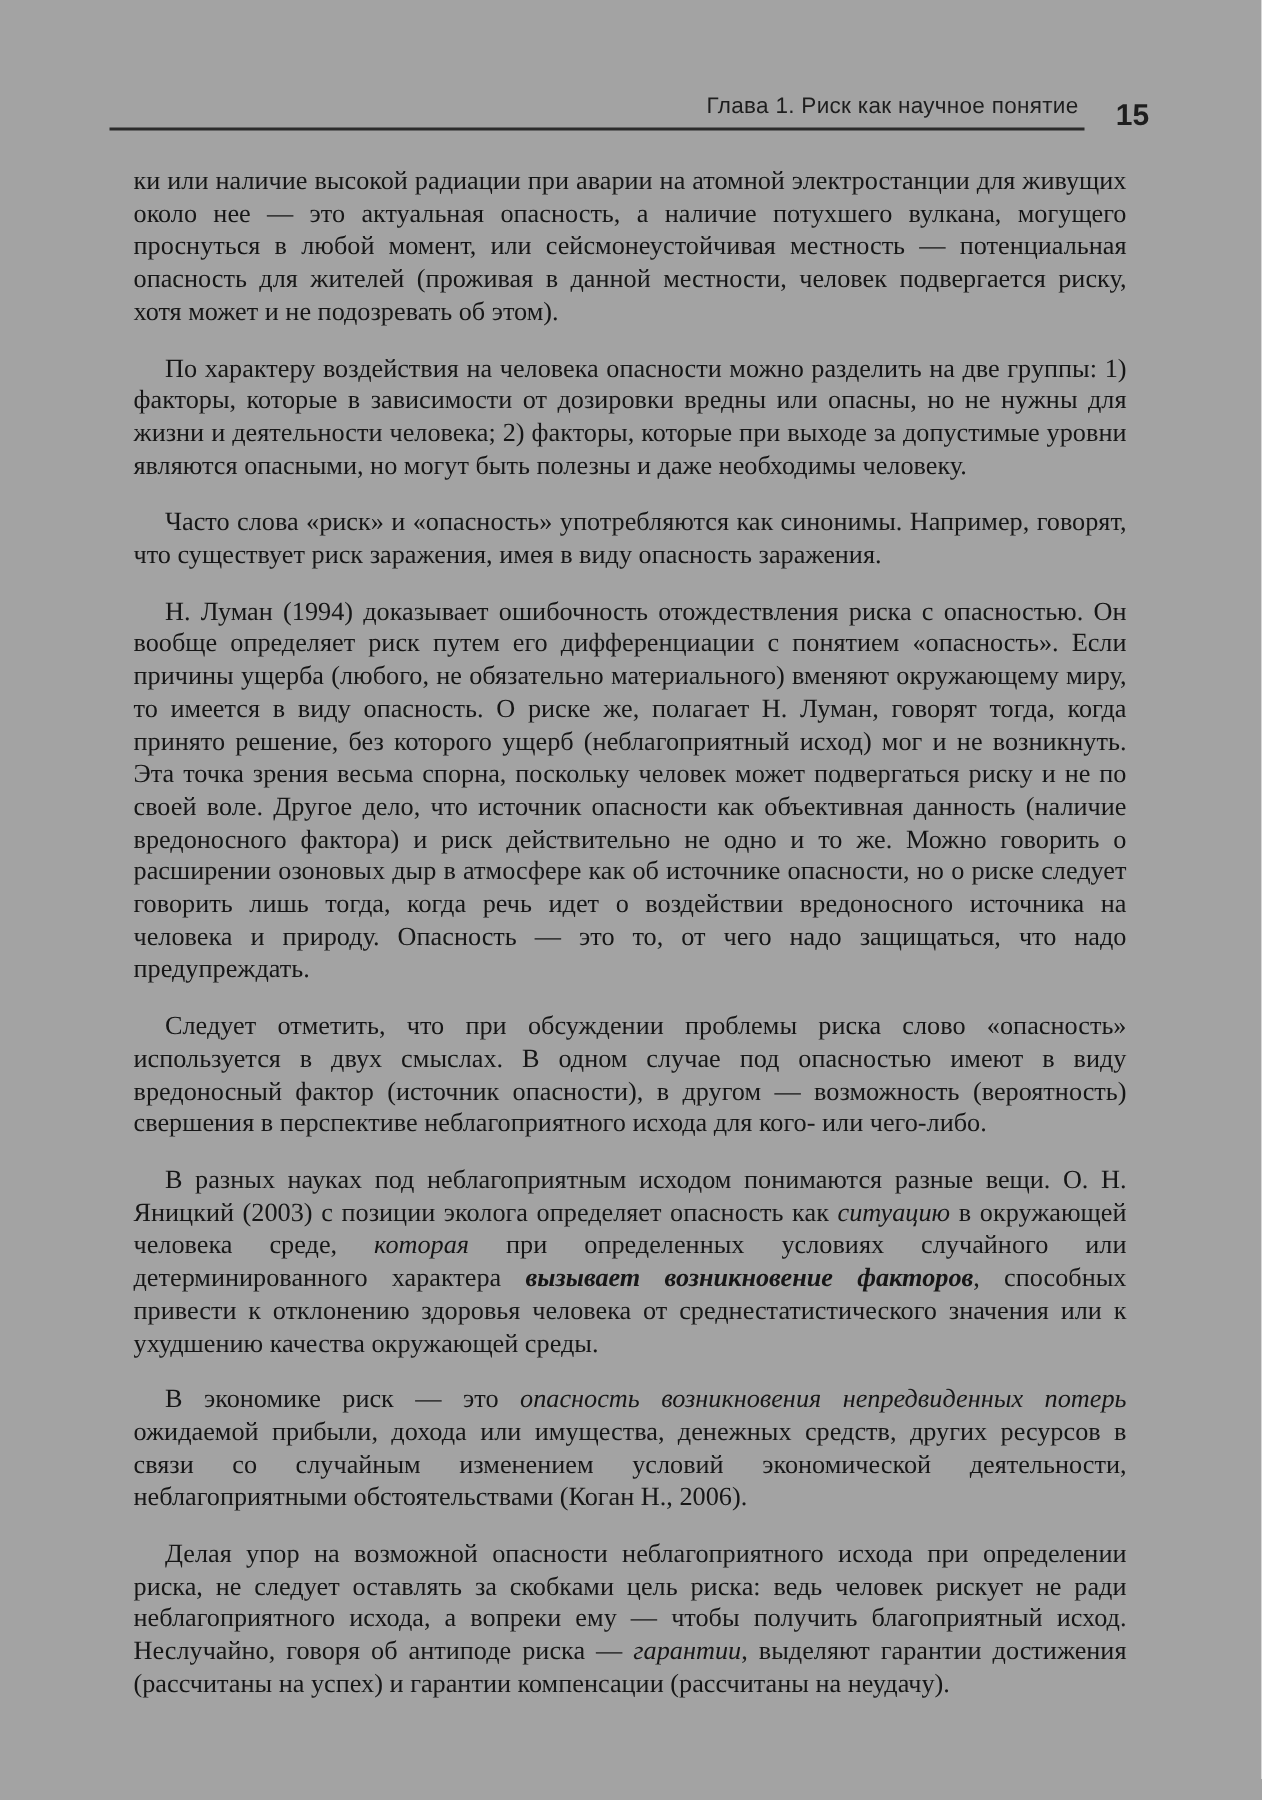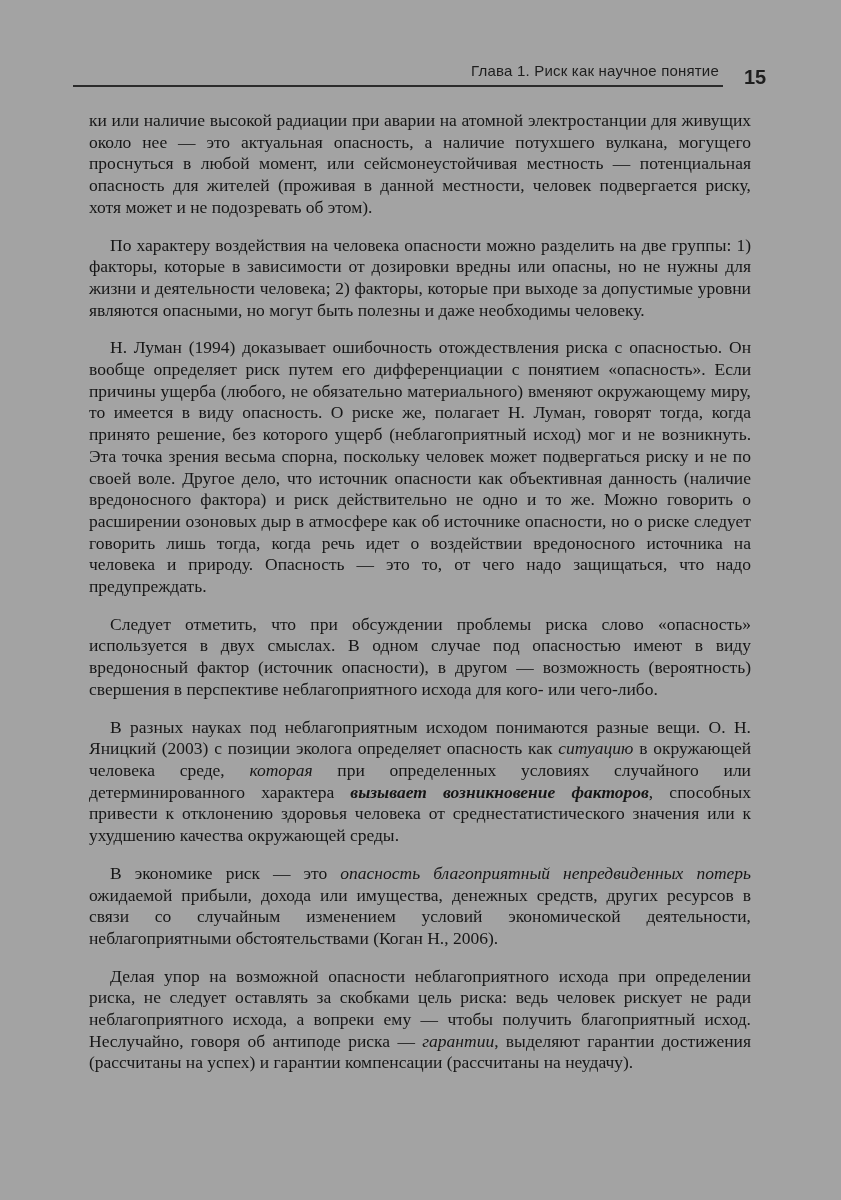--- a/index.html
+++ b/index.html
@@ -75,21 +75,22 @@
       <div class="running-head">
         <span>Глава 1. Риск как научное понятие</span>
       </div>
       <div class="pagenum">15</div>
     </div>
 
     <div class="body-text">
 
     <p><span>ки или наличие высокой радиации при аварии на атомной электростанции для живущих около нее — это актуальная опасность, а наличие потухшего вулкана, могущего проснуться в любой момент, или сейсмонеустойчивая местность — потенциальная опасность для жителей (проживая в данной местности, человек подвергается риску, хотя может и не подозревать об этом).</span></p>
         <p class="indent"><span>По характеру воздействия на человека опасности можно разделить на две группы: 1) факторы, которые в зависимости от дозировки вредны или опасны, но не нужны для жизни и деятельности человека; 2) факторы, которые при выходе за допустимые уровни являются опасными, но могут быть полезны и даже необходимы человеку.</span></p>
+        <p class="indent"><span>Часто слова «риск» и «опасность» употребляются как синонимы. Например, говорят, что существует риск заражения, имея в виду опасность заражения.</span></p>
         <p class="indent"><span>Н. Луман (1994) доказывает ошибочность отождествления риска с опасностью. Он вообще определяет риск путем его дифференциации с понятием «опасность». Если причины ущерба (любого, не обязательно материального) вменяют окружающему миру, то имеется в виду опасность. О риске же, полагает Н. Луман, говорят тогда, когда принято решение, без которого ущерб (неблагоприятный исход) мог и не возникнуть. Эта точка зрения весьма спорна, поскольку человек может подвергаться риску и не по своей воле. Другое дело, что источник опасности как объективная данность (наличие вредоносного фактора) и риск действительно не одно и то же. Можно говорить о расширении озоновых дыр в атмосфере как об источнике опасности, но о риске следует говорить лишь тогда, когда речь идет о воздействии вредоносного источника на человека и природу. Опасность — это то, от чего надо защищаться, что надо предупреждать.</span></p>
         <p class="indent"><span>Следует отметить, что при обсуждении проблемы риска слово «опасность» используется в двух смыслах. В одном случае под опасностью имеют в виду вредоносный фактор (источник опасности), в другом — возможность (вероятность) свершения в перспективе неблагоприятного исхода для кого- или чего-либо.</span></p>
         <p class="indent"><span>В разных науках под неблагоприятным исходом понимаются разные вещи. О. Н. Яницкий (2003) с позиции эколога определяет опасность как </span><span class="it">ситуацию</span><span> в окружающей человека среде, </span><span class="it">которая</span><span> при определенных условиях случайного или детерминированного характера </span><span class="bit">вызывает возникновение факторов</span><span>, способных привести к отклонению здоровья человека от среднестатистического значения или к ухудшению качества окружающей среды.</span></p>
-        <p class="indent"><span>В экономике риск — это </span><span class="it">опасность благоприятный непредвиденных потерь</span><span> ожидаемой прибыли, дохода или имущества, денежных средств, других ресурсов в связи со случайным изменением условий экономической деятельности, неблагоприятными обстоятельствами (Коган Н., 2006).</span></p>
+        <p class="indent"><span>В экономике риск — это </span><span class="it">опасность возникновения непредвиденных потерь</span><span> ожидаемой прибыли, дохода или имущества, денежных средств, других ресурсов в связи со случайным изменением условий экономической деятельности, неблагоприятными обстоятельствами (Коган Н., 2006).</span></p>
         <p class="indent"><span>Делая упор на возможной опасности неблагоприятного исхода при определении риска, не следует оставлять за скобками цель риска: ведь человек рискует не ради неблагоприятного исхода, а вопреки ему — чтобы получить благоприятный исход. Неслучайно, говоря об антиподе риска — </span><span class="it">гарантии</span><span>, выделяют гарантии достижения (рассчитаны на успех) и гарантии компенсации (рассчитаны на неудачу).</span></p>
       </div>
 
   </div>
 </div>
 
 </body></html>

